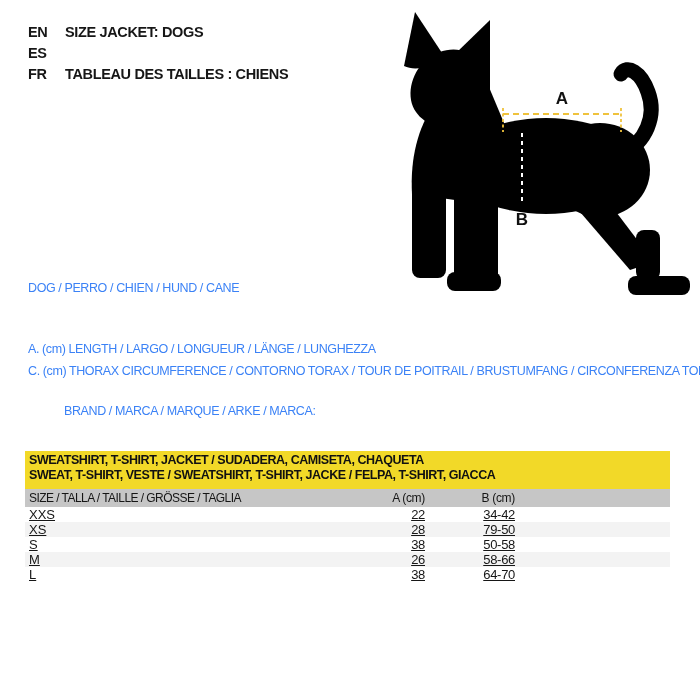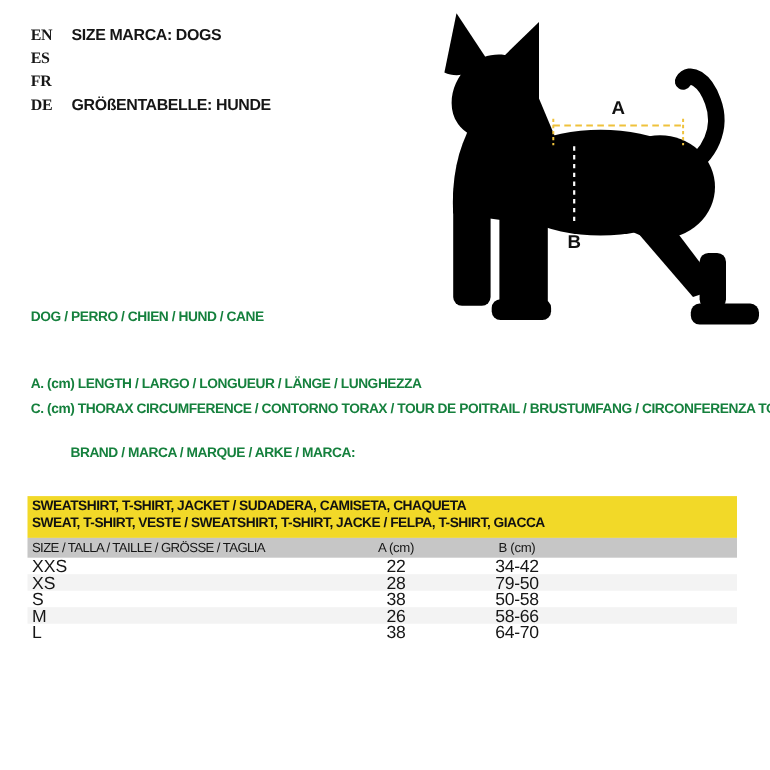--- a/index.html
+++ b/index.html
@@ -5,63 +5,60 @@
   html,body { margin:0; padding:0; }
   body {
     width:700px; height:700px; position:relative; overflow:hidden;
     background:#ffffff; color:#161616;
     font-family:"Liberation Sans","DejaVu Sans",sans-serif;
   }
 
   
   .lang-block { position:absolute; left:28px; top:22px; }
   .lang-row { display:flex; line-height:21.2px; font-size:14.5px; font-weight:bold; letter-spacing:-0.35px; white-space:nowrap; }
-  .lang-code { width:37px; flex:0 0 37px;font-family:Liberation Serif, serif; }
+  .lang-code { width:37px; flex:0 0 37px; }
 
   
   .dog-figure { position:absolute; left:398px; top:8px; width:300px; height:290px; }
   .measure-label { position:absolute; font-size:17px; font-weight:bold; width:22px; text-align:center; color:#111; }
   #label-a { left:551px; top:89px; }
   #label-b { left:511px; top:210px; }
 
   
-  .caption { position:absolute; left:28px; font-weight:bold; font-size:12.5px; letter-spacing:-0.4px; white-space:nowrap; color:#15803d; }
+  .caption { position:absolute; left:28px; font-weight:normal; font-size:12.5px; letter-spacing:-0.4px; white-space:nowrap; color:#3b82f6; }
   #cap-animal { top:281px; }
   #cap-a { top:342px; }
   #cap-c { top:364px; }
   #cap-brand { top:404px;padding-left:36px; }
 
   
   .size-table { position:absolute; left:25px; top:451px; width:645px; }
   .table-title { background:var(--header-bg,#F2D928); padding:2px 0 6px 4px; }
   .table-title div { font-size:12.5px; font-weight:bold; line-height:15px; letter-spacing:-0.45px; white-space:nowrap; color:#111; }
   .grid-row { display:grid; grid-template-columns:270px 130px 90px 1fr; align-items:center; }
   .table-subheader { background:var(--subheader-bg,#C6C6C6); height:18px; font-size:12px; letter-spacing:-0.55px; }
   .col-size { padding-left:4px; white-space:nowrap; }
-  .col-a, .col-b { text-align:center; letter-spacing:-0.3px; white-space:nowrap; }
-  .table-row { height:15px; font-size:16px; }
+  .col-a, .col-b { text-align:right; letter-spacing:-0.3px; white-space:nowrap; }
+  .table-row { height:15px; font-size:13px;text-decoration:underline; }
   .table-body .table-row:nth-child(even) { background:var(--alt-row-bg,#F3F3F3); }
 </style>
 </head>
 <body>
 
 <div class="lang-block">
   <div class="lang-row">
     <span class="lang-code">EN</span>
-    <span class="lang-label">SIZE MARCA: DOGS</span>
+    <span class="lang-label">SIZE JACKET: DOGS</span>
   </div>
   <div class="lang-row">
     <span class="lang-code">ES</span>
   </div>
   <div class="lang-row">
     <span class="lang-code">FR</span>
-  </div>
-  <div class="lang-row">
-    <span class="lang-code">DE</span>
-    <span class="lang-label">GRÖßENTABELLE: HUNDE</span>
+    <span class="lang-label">TABLEAU DES TAILLES : CHIENS</span>
   </div>
 </div>
 
 <svg class="dog-figure" viewBox="0 0 300 290" width="300" height="290" aria-hidden="true">
   <g fill="#000000">
     <path d="M6,58 L17,4 L46,48 C38,58 18,64 6,58 Z"></path>
     <path d="M57,46 L92,12 L92,86 C78,86 62,66 57,46 Z"></path>
     <path d="M18,104 C8,90 12,66 28,52 C44,38 68,38 80,52 C92,66 92,86 82,100 C70,116 38,122 27,113 C22,109 20,107 18,104 Z"></path>
     <path d="M30,98 L88,72 L114,134 L52,172 Z"></path>
     <path d="M36,96 C20,120 12,150 14,186 L100,198 L100,110 Z"></path>

